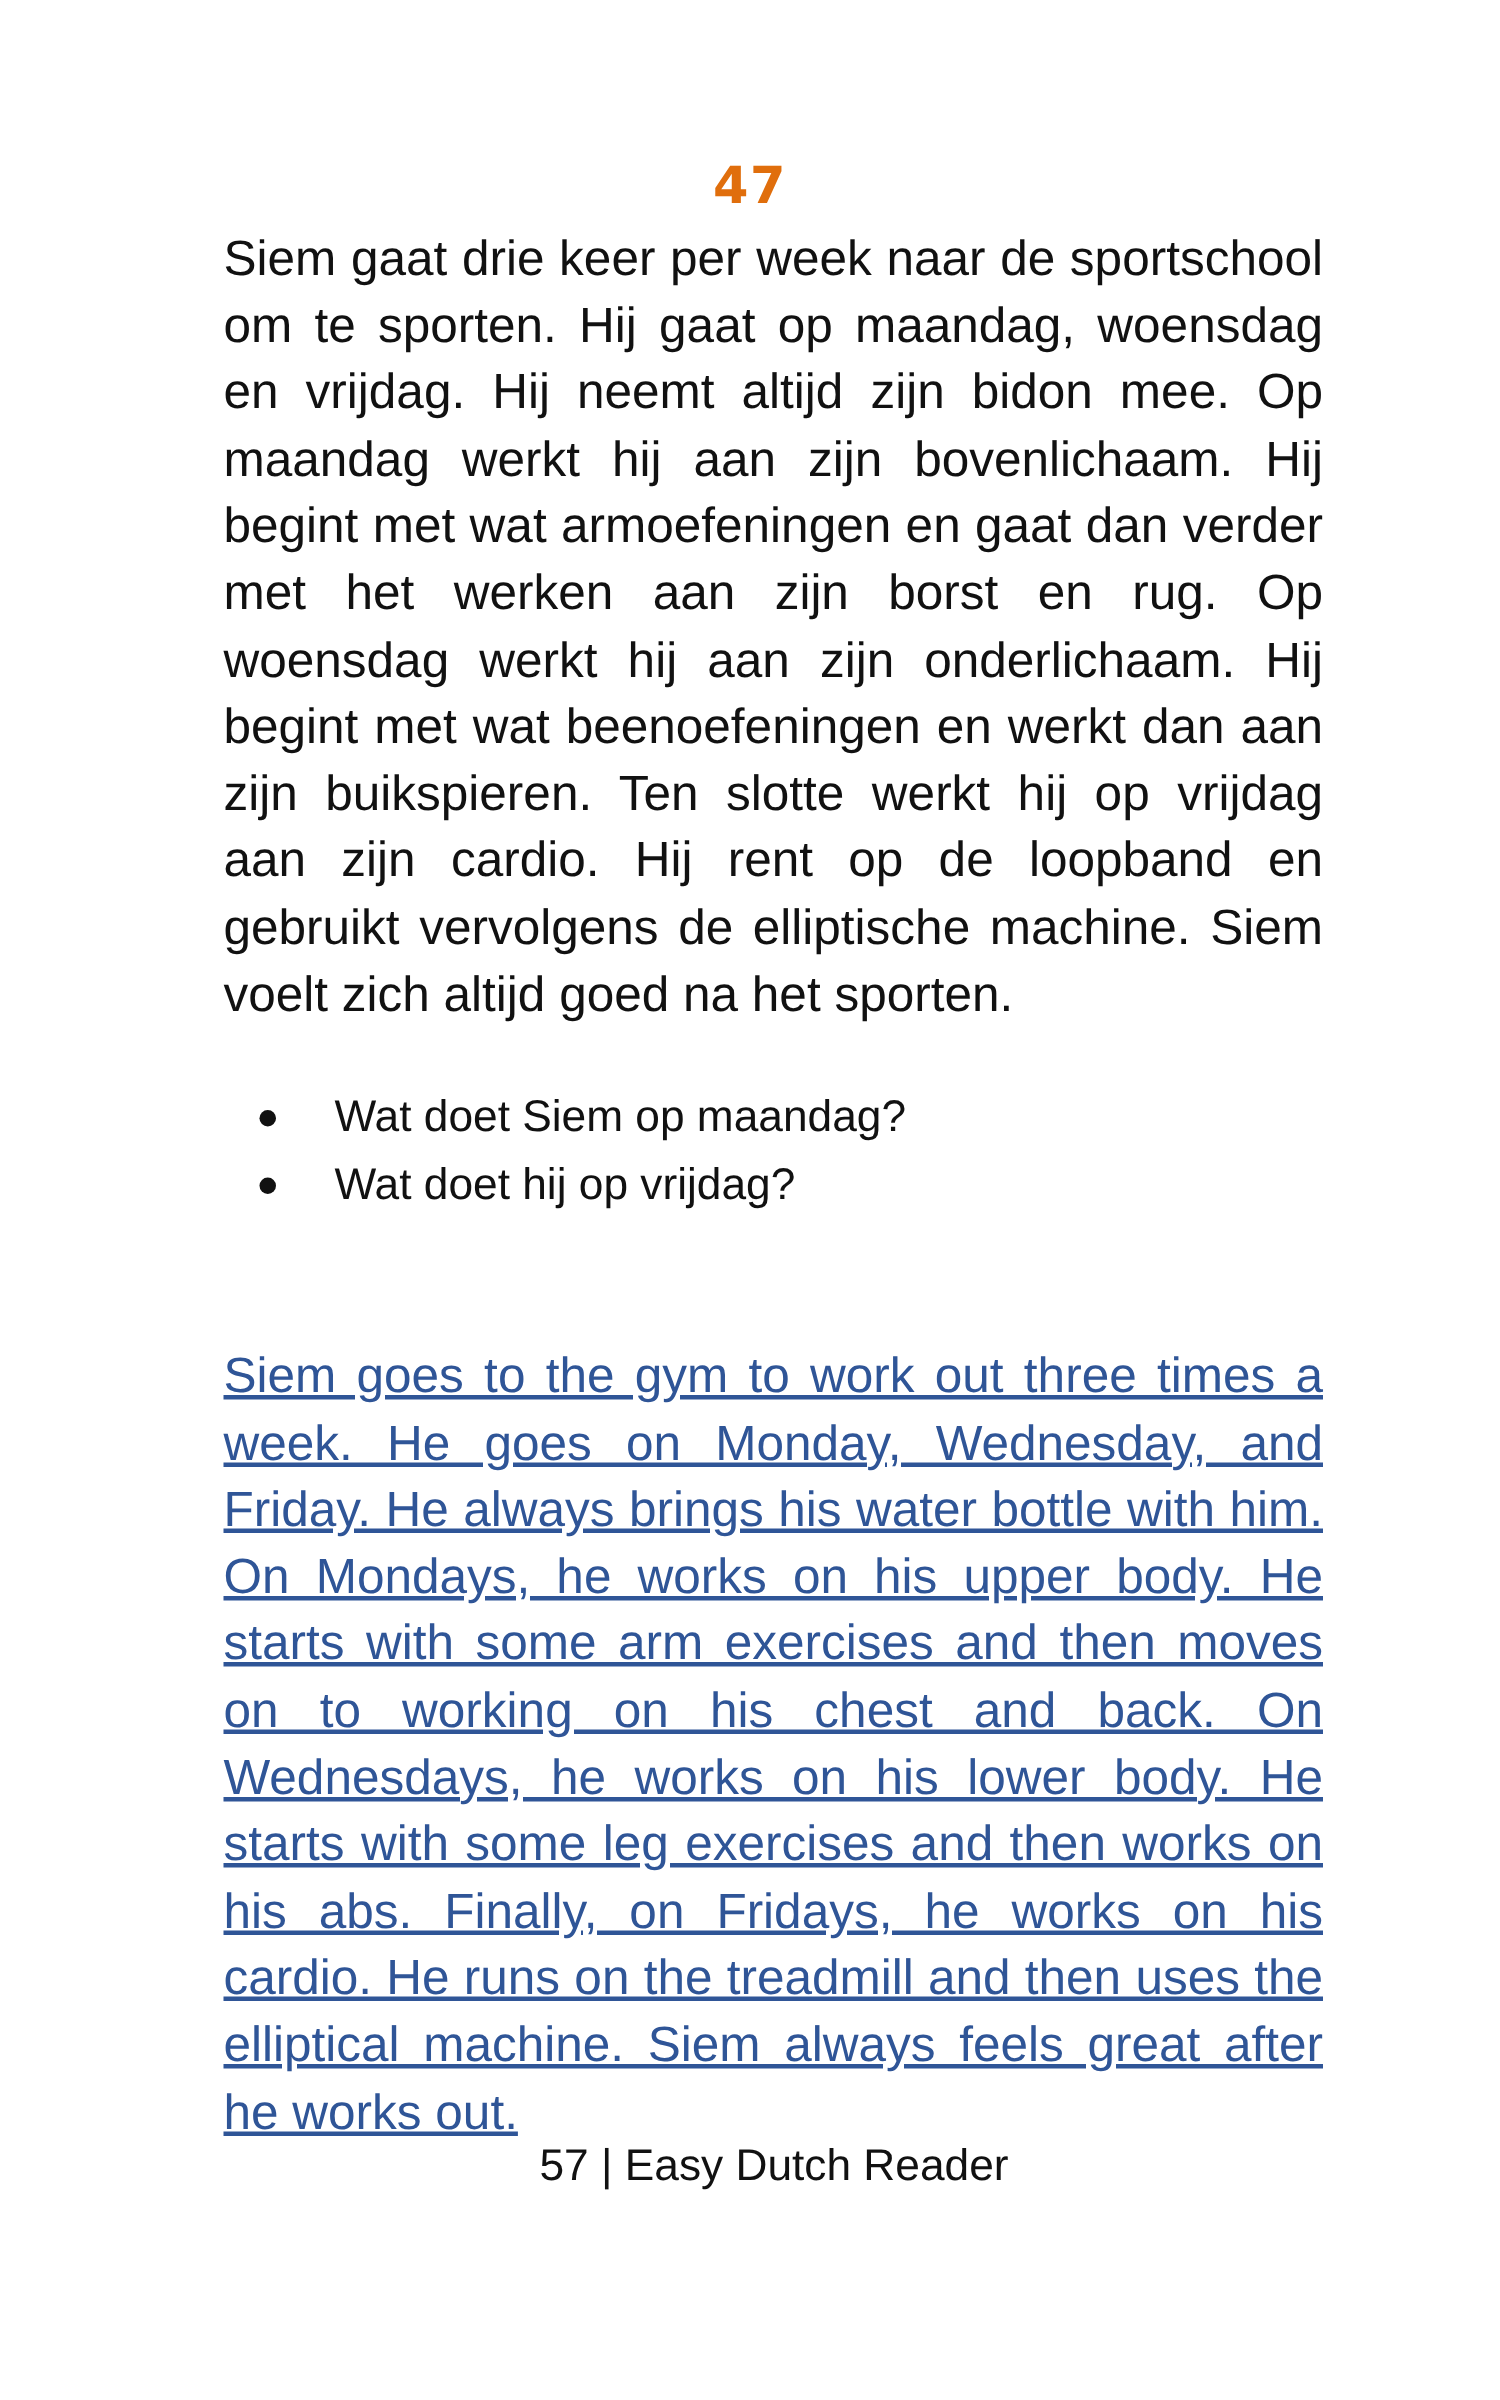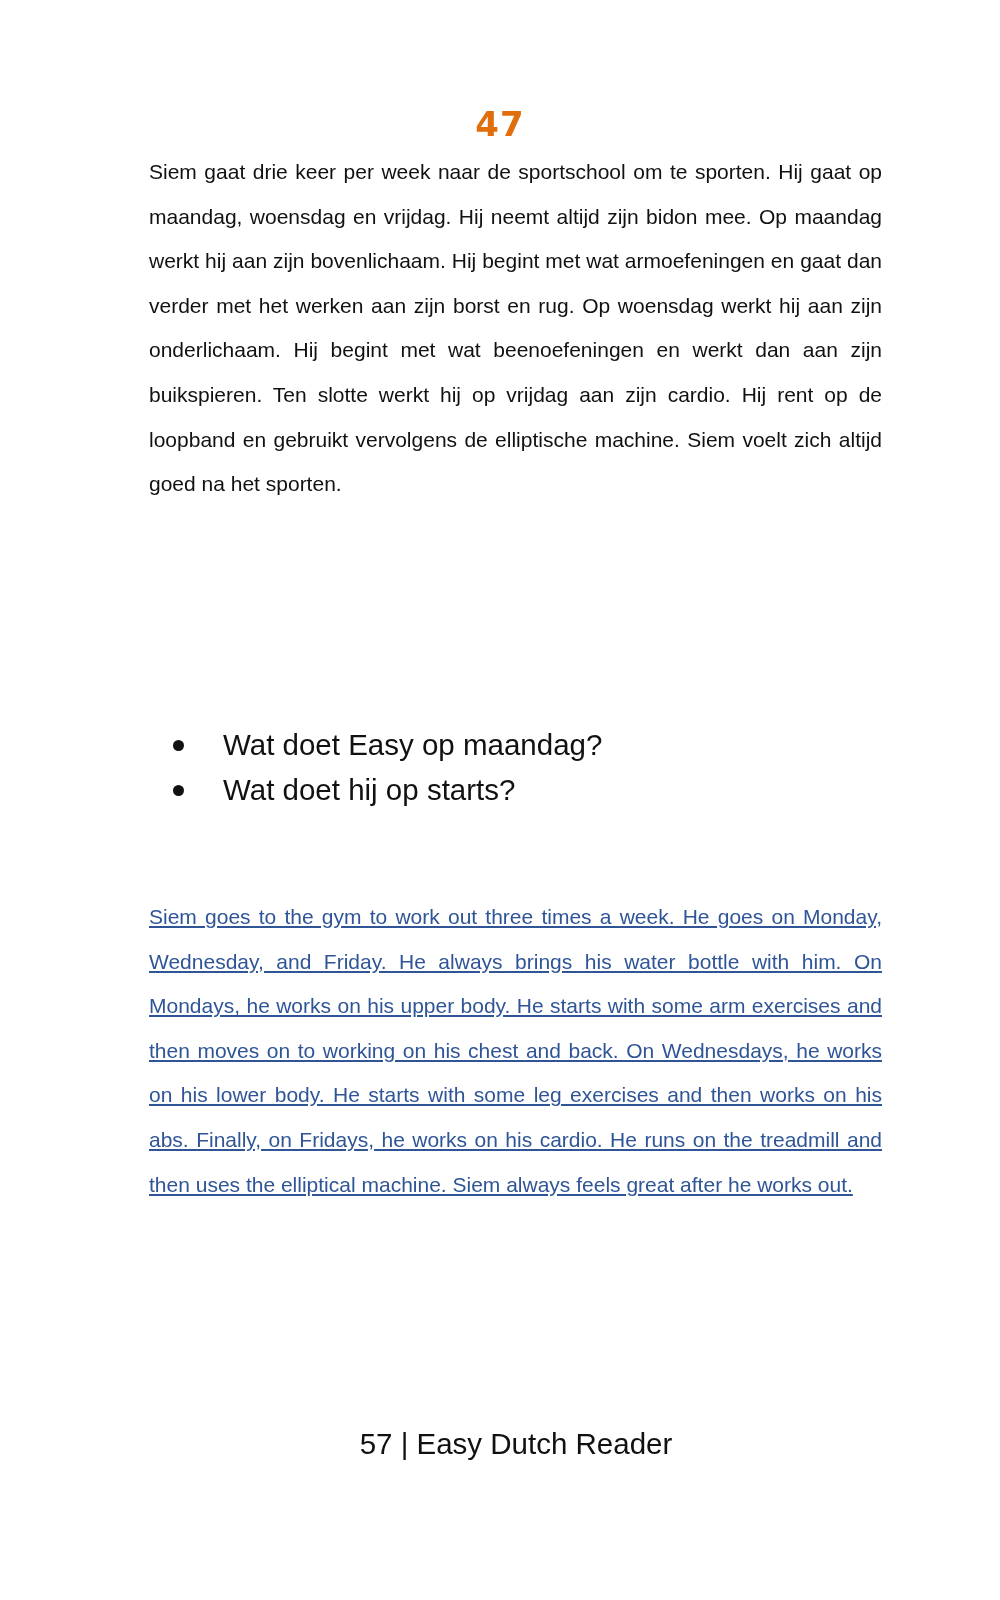--- a/index.html
+++ b/index.html
@@ -29,21 +29,21 @@
       font-weight: bold;
       font-size: 34px;
       color: #e06e0c;
       letter-spacing: 1px;
     }
     .text-block {
       position: absolute;
       left: 149px;
       width: 733px;
       font-family: "Liberation Sans", sans-serif;
-      font-size: 21px;
+      font-size: 33px;
       line-height: 44.6px;
       text-align: justify;
       margin: 0;
     }
     .dutch {
       top: 150px;
       color: #111111;
     }
     .english {
       top: 895px;
@@ -91,25 +91,25 @@
 
 <div class="page">
 
   <div class="story-number">47</div>
 
   <p class="text-block dutch">Siem gaat drie keer per week naar de sportschool om te sporten. Hij gaat op maandag, woensdag en vrijdag. Hij neemt altijd zijn bidon mee. Op maandag werkt hij aan zijn bovenlichaam. Hij begint met wat armoefeningen en gaat dan verder met het werken aan zijn borst en rug. Op woensdag werkt hij aan zijn onderlichaam. Hij begint met wat beenoefeningen en werkt dan aan zijn buikspieren. Ten slotte werkt hij op vrijdag aan zijn cardio. Hij rent op de loopband en gebruikt vervolgens de elliptische machine. Siem voelt zich altijd goed na het sporten.</p>
 
   <ul class="questions">
     <li>
       <span class="bullet-icon"></span>
-      <span>Wat doet Easy op maandag?</span>
+      <span>Wat doet Siem op maandag?</span>
     </li>
     <li>
       <span class="bullet-icon"></span>
-      <span>Wat doet hij op starts?</span>
+      <span>Wat doet hij op vrijdag?</span>
     </li>
   </ul>
 
   <p class="text-block english">Siem goes to the gym to work out three times a week. He goes on Monday, Wednesday, and Friday. He always brings his water bottle with him. On Mondays, he works on his upper body. He starts with some arm exercises and then moves on to working on his chest and back. On Wednesdays, he works on his lower body. He starts with some leg exercises and then works on his abs. Finally, on Fridays, he works on his cardio. He runs on the treadmill and then uses the elliptical machine. Siem always feels great after he works out.</p>
 
   <div class="footer">57 | Easy Dutch Reader</div>
 
 </div>
 
 </body></html>

